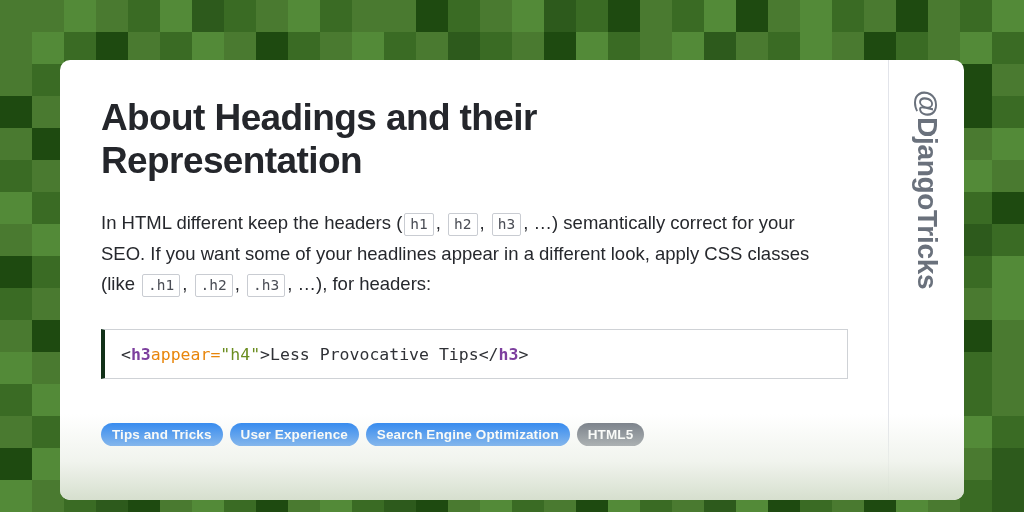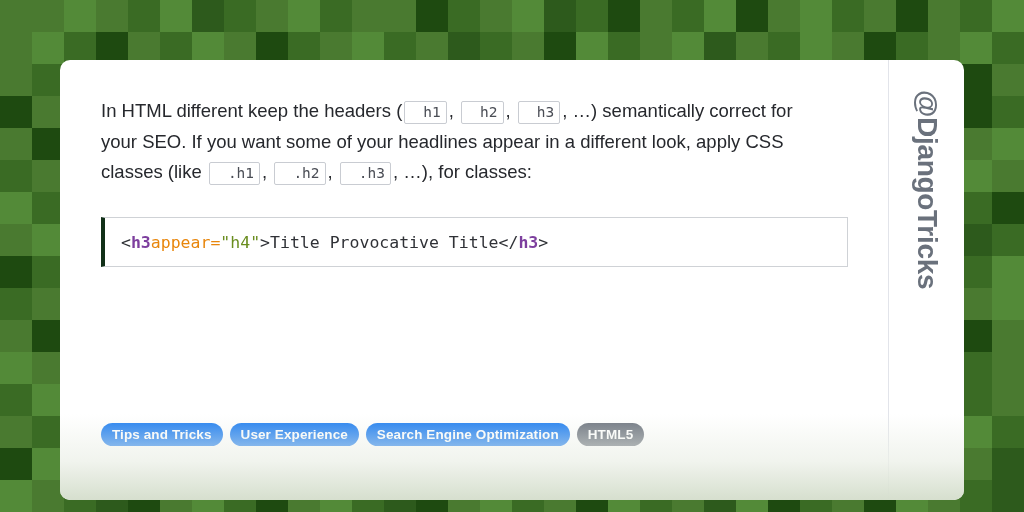--- a/index.html
+++ b/index.html
@@ -96,21 +96,21 @@
     max-width: 730px;
   }
 
   code.inline {
     font-family: "DejaVu Sans Mono", "Liberation Mono", monospace;
     font-size: 14.5px;
     color: #4a4d55;
     background: #fff;
     border: 1px solid #c9ccd2;
     border-radius: 2px;
-    padding: 2px 5px 3px 18px;
+    padding: 2px 5px 3px 5px;
     margin: 0 2px;
     white-space: nowrap;
   }
 
   
   .code-block {
     margin-top: 29px;
     width: 747px;
     height: 50px;
     background: #ffffff;
@@ -680,39 +680,40 @@
     <i style="background: rgb(83, 138, 56);"></i>
     <i style="background: rgb(74, 122, 48);"></i>
     <i style="background: rgb(58, 107, 36);"></i>
     <i style="background: rgb(45, 90, 28);"></i>
   </div>
 
 <div class="card">
 
   <div class="card-main">
 
+    <h1 class="page-title">About Headings and their Representation</h1>
 
     <p class="body-copy">
       <span>In HTML different keep the headers (</span><code class="inline">h1</code><span>,</span>
       <code class="inline">h2</code><span>,</span>
       <code class="inline">h3</code><span>, …) semantically correct for your SEO. If you want some of your headlines appear in a different look, apply CSS classes (like</span>
       <code class="inline">.h1</code><span>,</span>
       <code class="inline">.h2</code><span>,</span>
-      <code class="inline">.h3</code><span>, …), for classes:</span>
+      <code class="inline">.h3</code><span>, …), for headers:</span>
     </p>
 
     <div class="code-block">
       <span class="tok-punc">&lt;</span>
         <span class="tok-tag">h3</span>
         <span class="tok-punc"> </span>
         <span class="tok-attr">appear</span>
         <span class="tok-attr">=</span>
         <span class="tok-str">"h4"</span>
         <span class="tok-punc">&gt;</span>
-        <span class="tok-text">Title Provocative Title</span>
+        <span class="tok-text">Less Provocative Tips</span>
         <span class="tok-punc">&lt;/</span>
         <span class="tok-tag">h3</span>
         <span class="tok-punc">&gt;</span>
     </div>
 
     <div class="tag-row" id="tag-row">
         <span class="tag tag-blue">Tips and Tricks</span>
         <span class="tag tag-blue">User Experience</span>
         <span class="tag tag-blue">Search Engine Optimization</span>
         <span class="tag tag-gray">HTML5</span>

